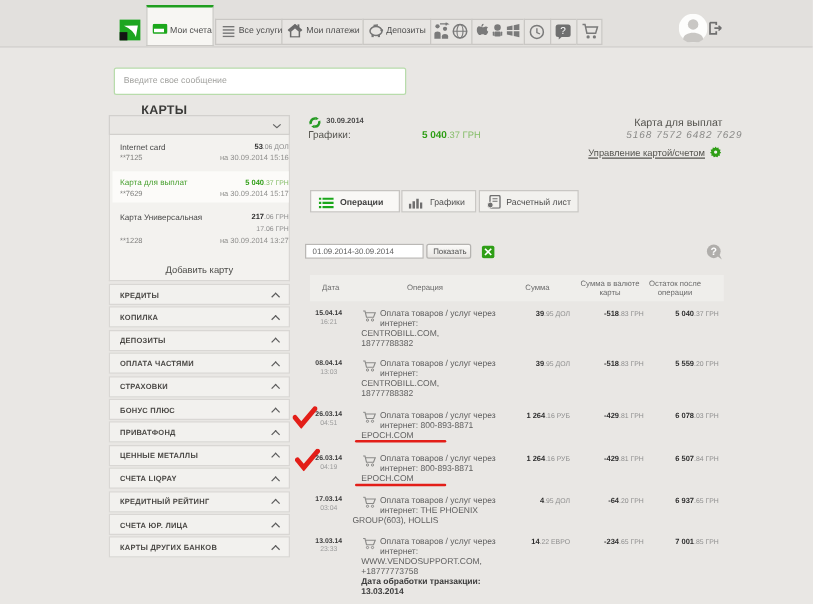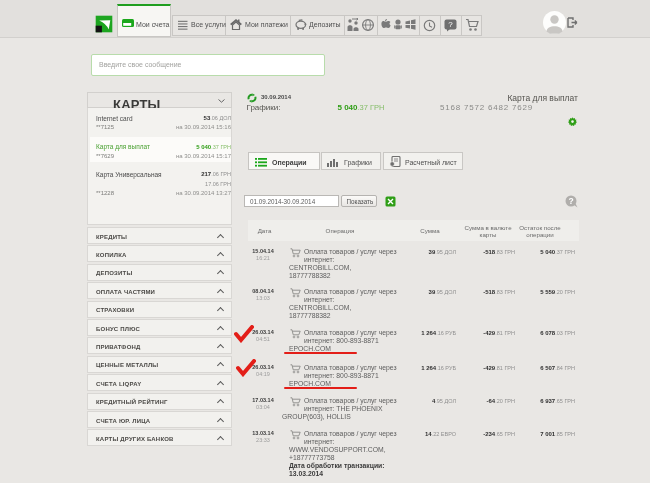--- a/index.html
+++ b/index.html
@@ -123,21 +123,21 @@
 
   <svg class="abs" style="left:567px;top:17px;" width="11" height="11" viewBox="0 0 11 11">
     <path d="M1 1 L6 1 L6 3 M6 8 L6 10 L1 10 L1 1" fill="none" stroke="#6f6f6f" stroke-width="1.4"></path>
     <path d="M4.5 5.5 L10 5.5 M10 5.5 L7.8 3.6 M10 5.5 L7.8 7.4" stroke="#6f6f6f" stroke-width="1.3" fill="none"></path>
   </svg>
 
   <div class="abs" style="left:91px;top:54px;width:232px;height:20px;background:#ffffff;border:1px solid #b8dcab;border-radius:2px;"></div>
   <div class="abs" style="left:99px;top:61px;font-size:7px;color:#a2a29f;">Введите свое сообщение</div>
 
   <div class="abs" style="left:87px;top:92px;width:145px;height:16px;background:#e9e7e4;border:1px solid #d2d0cd;box-sizing:border-box;"></div>
-  <div class="abs" style="left:96px;top:97px;font-size:13px;font-weight:bold;color:#3a3a38;letter-spacing:0.2px;padding-left:17px;">КАРТЫ</div>
+  <div class="abs" style="left:96px;top:83px;font-size:10px;font-weight:bold;color:#3a3a38;letter-spacing:0.2px;padding-left:17px;">КАРТЫ</div>
   <svg class="abs" style="left:218px;top:99px;" width="7" height="4" viewBox="0 0 7 4">
       <path d="M0.5 0.5 L3.5 3.2 L6.5 0.5" fill="none" stroke="#666666" stroke-width="1"></path>
     </svg>
 
   <div class="abs" style="left:87px;top:108px;width:145px;height:117px;background:#f3f2ef;border:1px solid #d9d7d4;border-top:none;box-sizing:border-box;"></div>
 
   <div class="abs" style="left:96px;top:114.5px;font-size:6.5px;color:#4a4a4a;">Internet card</div>
   <div class="abs amt" style="right:419px;top:115px;text-align:right;"><b>53</b><span>.06 ДОЛ</span></div>
   <div class="abs" style="left:96px;top:124px;font-size:6px;color:#7c7c7a;">**7125</div>
   <div class="abs" style="right:419px;top:124px;font-size:6px;color:#8f8f8d;text-align:right;">на 30.09.2014 15:16</div>
@@ -147,20 +147,21 @@
   <div class="abs amt" style="right:419px;top:143.5px;text-align:right;"><b style="color:#2f9e16;">5 040</b><span style="color:#85bd69;">.37 ГРН</span></div>
   <div class="abs" style="left:96px;top:153px;font-size:6px;color:#7c7c7a;">**7629</div>
   <div class="abs" style="right:419px;top:153px;font-size:6px;color:#8f8f8d;">на 30.09.2014 15:17</div>
 
   <div class="abs" style="left:96px;top:170.5px;font-size:6.5px;color:#4a4a4a;">Карта Универсальная</div>
   <div class="abs amt" style="right:419px;top:171px;text-align:right;width:60px;"><b>217</b><span>.06 ГРН</span></div>
   <div class="abs amt" style="right:419px;top:180.5px;text-align:right;width:60px;"><span>17.06 ГРН</span></div>
   <div class="abs" style="left:96px;top:189.5px;font-size:6px;color:#7c7c7a;">**1228</div>
   <div class="abs" style="right:419px;top:189.5px;font-size:6px;color:#8f8f8d;">на 30.09.2014 13:27</div>
 
+  <div class="abs" style="left:87px;top:210.5px;width:145px;text-align:center;font-size:7.5px;color:#4c4c49;">Добавить карту</div>
 
   <div class="menu-item" style="top:227px;">
       <span>КРЕДИТЫ</span>
       <i></i>
     </div>
   <div class="menu-item" style="top:245.4px;">
       <span>КОПИЛКА</span>
       <i></i>
     </div>
   <div class="menu-item" style="top:263.8px;">
@@ -208,21 +209,22 @@
     <path d="M1.7 6.2 A3.4 3.4 0 0 1 5.6 1.8" fill="none" stroke="#259b23" stroke-width="2"></path>
     <path d="M8.3 3.8 A3.4 3.4 0 0 1 4.4 8.2" fill="none" stroke="#259b23" stroke-width="2"></path>
     <path d="M5.6 0.4 L8 1.9 L5.4 3.2 Z" fill="#259b23"></path>
     <path d="M4.4 9.6 L2 8.1 L4.6 6.8 Z" fill="#259b23"></path>
   </svg>
   <div class="abs" style="left:261px;top:94px;font-size:6px;font-weight:bold;color:#4a4a4a;">30.09.2014</div>
   <div class="abs" style="left:246.5px;top:102.5px;font-size:8px;color:#55544f;">Графики:</div>
   <div class="abs" style="left:337.5px;top:102.5px;font-size:8px;"><b style="color:#2f9e16;">5 040</b><span style="color:#85bd69;font-size:7.5px;">.37 ГРН</span></div>
 
   <div class="abs" style="left:440px;top:93px;width:138px;text-align:right;font-size:8.5px;color:#55544f;">Карта для выплат</div>
-  <div class="abs" style="left:440px;top:103px;width:138px;font-size:8px;color:#8a8a88;letter-spacing:0.8px;">5168 7572 6482 7629</div>
+  <div class="abs" style="left:456px;top:103px;width:138px;text-align:right;font-size:8px;color:#8a8a88;letter-spacing:0.8px;font-style:italic;">5168 7572 6482 7629</div>
+  <div class="abs" style="left:400px;top:117.5px;width:164px;text-align:right;font-size:7.5px;color:#55544f;text-decoration:underline;">Управление картой/счетом</div>
   <svg class="abs" style="left:568px;top:117px;" width="9" height="9" viewBox="0 0 9 9">
     <path d="M4.5 0.2 L5.3 1.4 L6.8 0.9 L7 2.4 L8.5 2.7 L7.9 4.1 L9 5.2 L7.7 6 L8 7.5 L6.5 7.5 L6 9 L4.5 8.2 L3 9 L2.5 7.5 L1 7.5 L1.3 6 L0 5.2 L1.1 4.1 L0.5 2.7 L2 2.4 L2.2 0.9 L3.7 1.4 Z" fill="#2f9e16"></path>
     <circle cx="4.5" cy="4.6" r="1.3" fill="#f3f2ef"></circle>
   </svg>
 
   <div class="abs" style="left:248px;top:152px;width:72px;height:18px;background:#f9f8f6;border:1px solid #c6c4c1;box-sizing:border-box;"></div>
   <div class="abs" style="left:321px;top:152px;width:60px;height:18px;background:#f2f1ee;border:1px solid #c9c7c4;box-sizing:border-box;"></div>
   <div class="abs" style="left:383px;top:152px;width:80px;height:18px;background:#f2f1ee;border:1px solid #c9c7c4;box-sizing:border-box;"></div>
   <svg class="abs" style="left:255px;top:158px;" width="12" height="9" viewBox="0 0 12 9">
     <g fill="#1ba71b">

